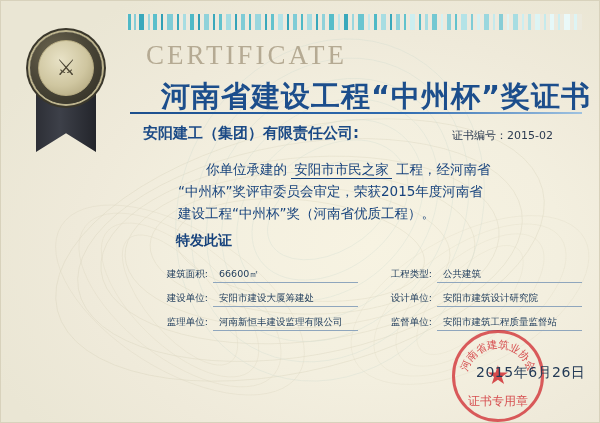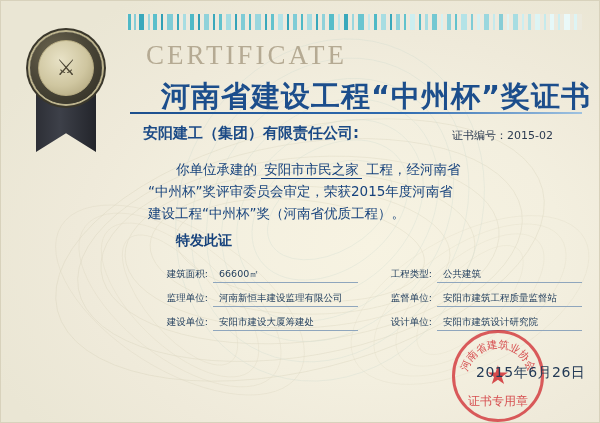--- a/index.html
+++ b/index.html
@@ -141,21 +141,21 @@
   .body {
     position: absolute;
     left: 148px;
     top: 158px;
     width: 420px;
     font-size: 13.5px;
     line-height: 22px;
     color: #16427c;
     font-family: "DejaVu Sans", sans-serif;
   }
-  .body .ln { white-space: nowrap; }
+  .body .ln { white-space: nowrap; margin-left: 30px; }
   .body .indent { padding-left: 28px; }
   .uline {
     border-bottom: 1px solid #16427c;
     padding: 0 3px 1px 3px;
   }
   .special {
     position: absolute;
     left: 176px;
     top: 232px;
     font-size: 14px;
@@ -399,37 +399,37 @@
         <div class="val">66600㎡</div>
       </div>
       <div class="cell">
         <div class="lab">工程类型:</div>
         <div class="val">公共建筑</div>
       </div>
     </div>
 
     <div class="grow">
       <div class="cell left">
+        <div class="lab">建设单位:</div>
+        <div class="val">安阳市建设大厦筹建处</div>
+      </div>
+      <div class="cell">
+        <div class="lab">设计单位:</div>
+        <div class="val">安阳市建筑设计研究院</div>
+      </div>
+    </div>
+
+    <div class="grow">
+      <div class="cell left">
         <div class="lab">监理单位:</div>
         <div class="val">河南新恒丰建设监理有限公司</div>
       </div>
       <div class="cell">
         <div class="lab">监督单位:</div>
         <div class="val">安阳市建筑工程质量监督站</div>
-      </div>
-    </div>
-
-    <div class="grow">
-      <div class="cell left">
-        <div class="lab">建设单位:</div>
-        <div class="val">安阳市建设大厦筹建处</div>
-      </div>
-      <div class="cell">
-        <div class="lab">设计单位:</div>
-        <div class="val">安阳市建筑设计研究院</div>
       </div>
     </div>
 
   </div>
 
   <div class="stamp">
     <div class="ring"></div>
     <svg class="arc" viewBox="0 0 92 92">
       <defs>
         <path id="arcpath" d="M 14,50 A 32,32 0 0 1 78,50"></path>

